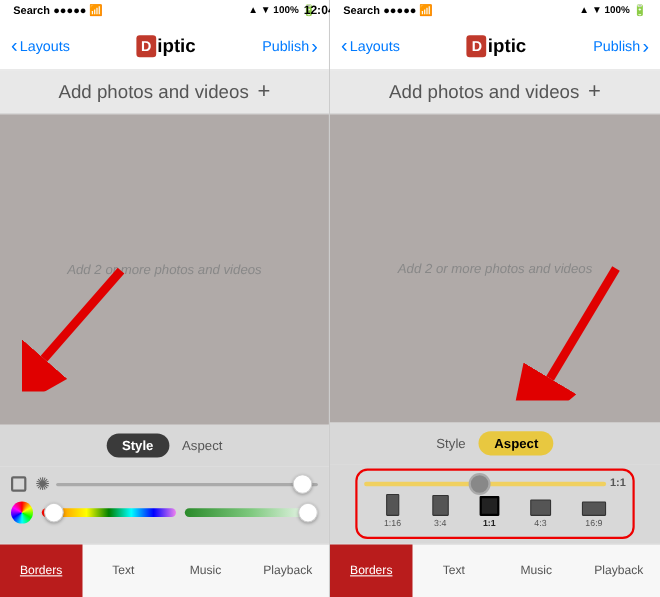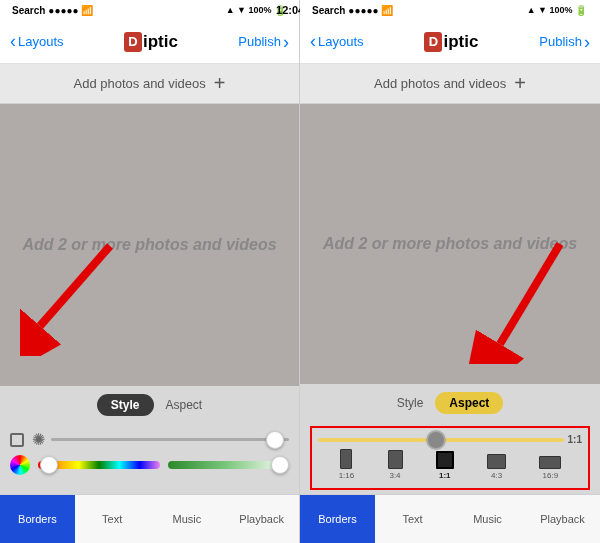--- a/index.html
+++ b/index.html
@@ -95,43 +95,42 @@
     .add-photos-bar {
       height: 40px;
       background: #e8e8e8;
       display: flex;
       align-items: center;
       justify-content: center;
       gap: 8px;
       border-bottom: 1px solid #d0d0d0;
     }
     .add-photos-text {
-      font-size: 13px;
+      font-size: 17px;
       color: #555;
     }
     .add-photos-plus {
       font-size: 20px;
       color: #555;
       font-weight: 300;
     }
 
     
     .canvas-area {
       flex: 1;
       background: #b0aaa8;
       display: flex;
       align-items: center;
       justify-content: center;
       position: relative;
     }
     .canvas-placeholder-text {
-      font-size: 16px;
+      font-size: 12px;
       color: #888;
       font-style: italic;
-      font-weight: bold;
     }
 
     
     .style-aspect-bar {
       height: 38px;
       background: #d8d8d8;
       display: flex;
       align-items: center;
       justify-content: center;
       gap: 12px;
@@ -259,22 +258,23 @@
     .bottom-tab {
       flex: 1;
       display: flex;
       align-items: center;
       justify-content: center;
       font-size: 11px;
       color: #555;
     }
 
     .bottom-tab.active {
-      background: #1d4ed8;
+      background: #b91c1c;
       color: #fff;
+      text-decoration: underline;
     }
 
     .aspect-track {
       flex: 1;
       height: 4px;
       background: #f0d060;
       border-radius: 2px;
       position: relative;
     }
 
@@ -305,23 +305,23 @@
 
     .aspect-ratio-label {
       font-size: 10px;
       color: #555;
       font-weight: 600;
     }
 
     
     .aspect-highlight-box {
       border: 2px solid #e00;
-      border-radius: 0;
+      border-radius: 11px;
       padding: 4px 2px 2px 2px;
-      margin: 0 6px;
+      margin: 0 19px;
     }
 
     
     .right-panel {
       position: relative;
     }
 
     .panel-arrow-svg {
       position: absolute;
       pointer-events: none;

